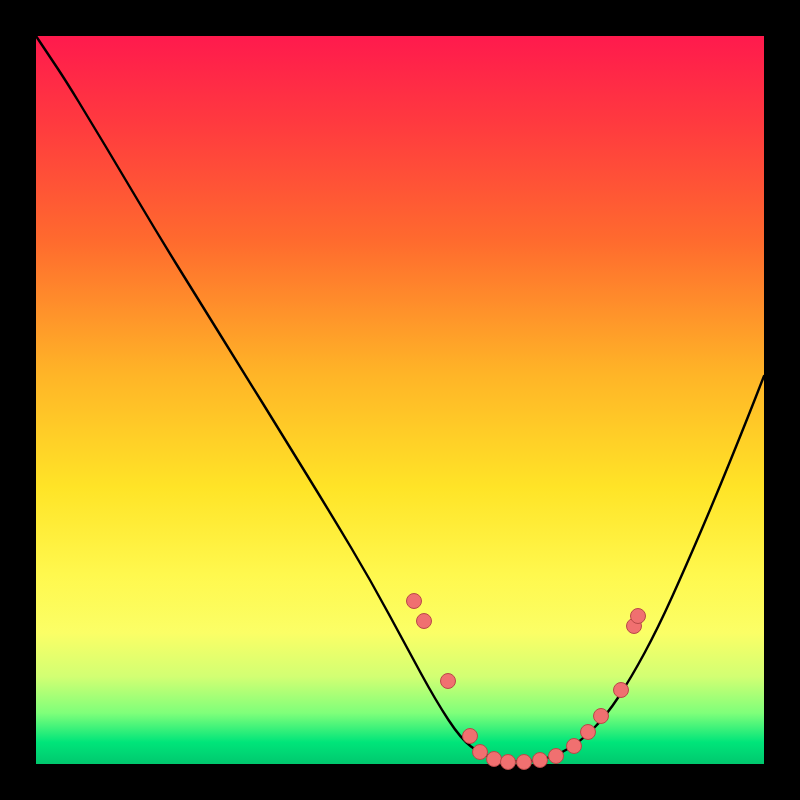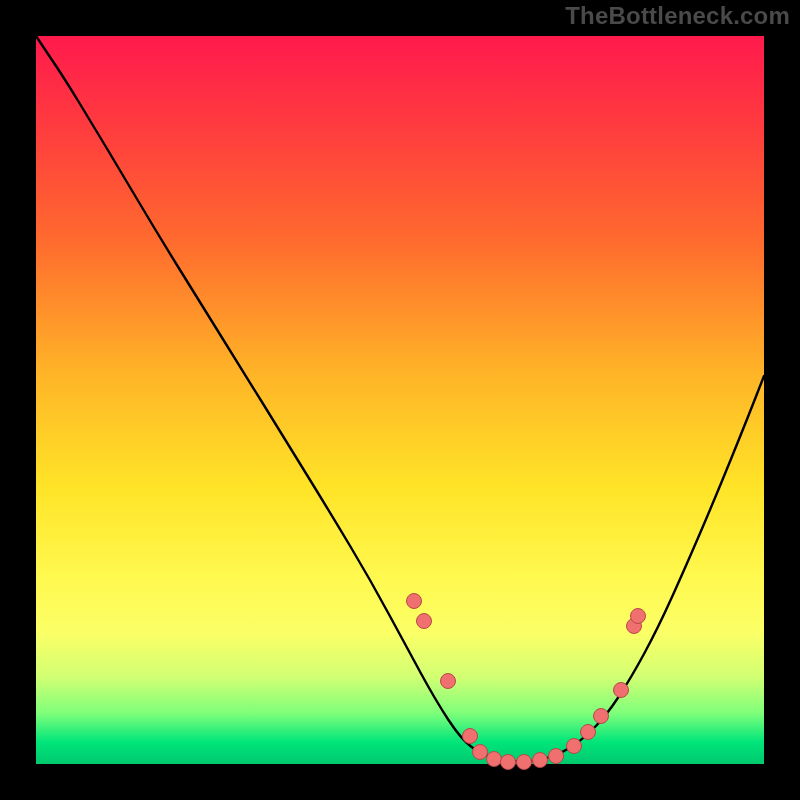--- a/index.html
+++ b/index.html
@@ -79,14 +79,13 @@
       <circle cx="504" cy="724" r="7.5" class="dot"></circle>
       <circle cx="520" cy="720" r="7.5" class="dot"></circle>
       <circle cx="538" cy="710" r="7.5" class="dot"></circle>
       <circle cx="552" cy="696" r="7.5" class="dot"></circle>
       <circle cx="565" cy="680" r="7.5" class="dot"></circle>
       <circle cx="585" cy="654" r="7.5" class="dot"></circle>
       <circle cx="598" cy="590" r="7.5" class="dot"></circle>
       <circle cx="602" cy="580" r="7.5" class="dot"></circle>
     </svg>
 
-  <div class="watermark">TheBottleneck.com</div>
 </div>
 
 </body></html>

